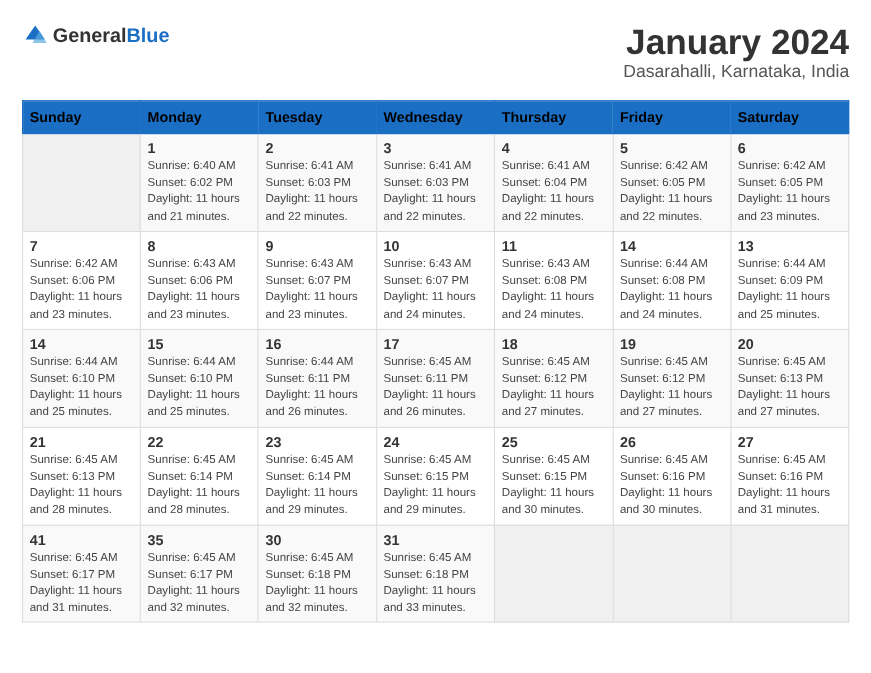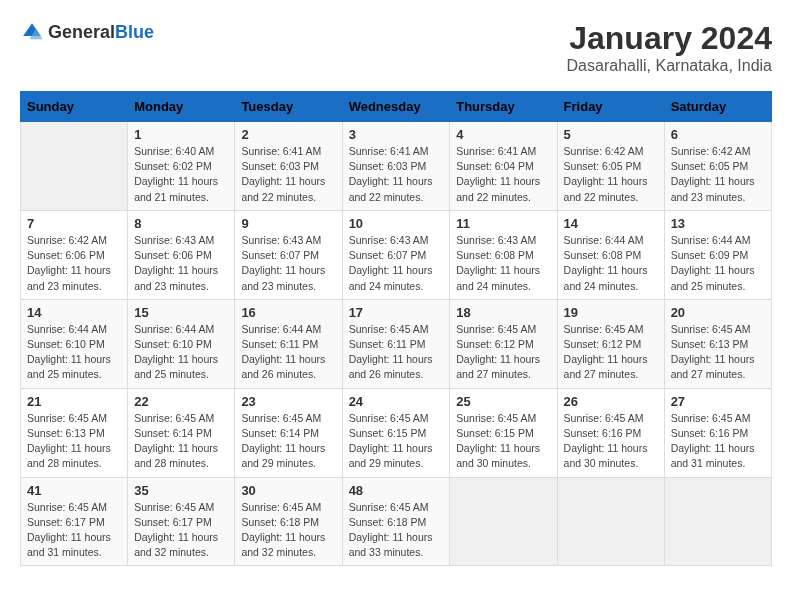--- a/index.html
+++ b/index.html
@@ -252,21 +252,21 @@
         </td>
         <td>
           <span class="day-num">35</span>
           <div class="sun-info">Sunrise: 6:45 AM<br>Sunset: 6:17 PM<br>Daylight: 11 hours and 32 minutes.</div>
         </td>
         <td>
           <span class="day-num">30</span>
           <div class="sun-info">Sunrise: 6:45 AM<br>Sunset: 6:18 PM<br>Daylight: 11 hours and 32 minutes.</div>
         </td>
         <td>
-          <span class="day-num">48</span>
+          <span class="day-num">31</span>
           <div class="sun-info">Sunrise: 6:45 AM<br>Sunset: 6:18 PM<br>Daylight: 11 hours and 33 minutes.</div>
         </td>
         <td class="empty"></td>
         <td class="empty"></td>
         <td class="empty"></td>
       </tr>
     </tbody>
 </table>
 
 </body></html>

